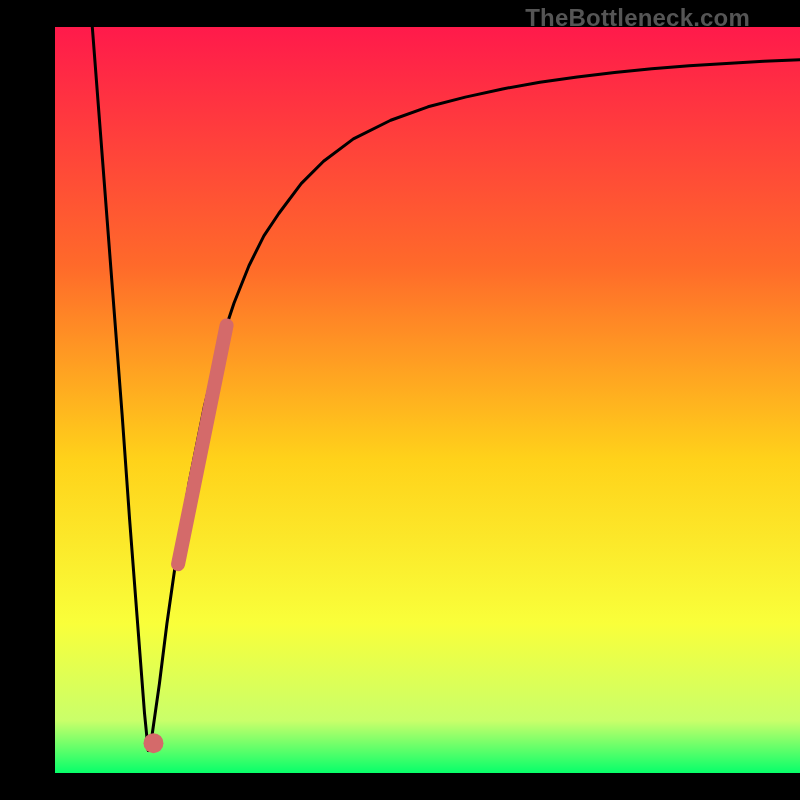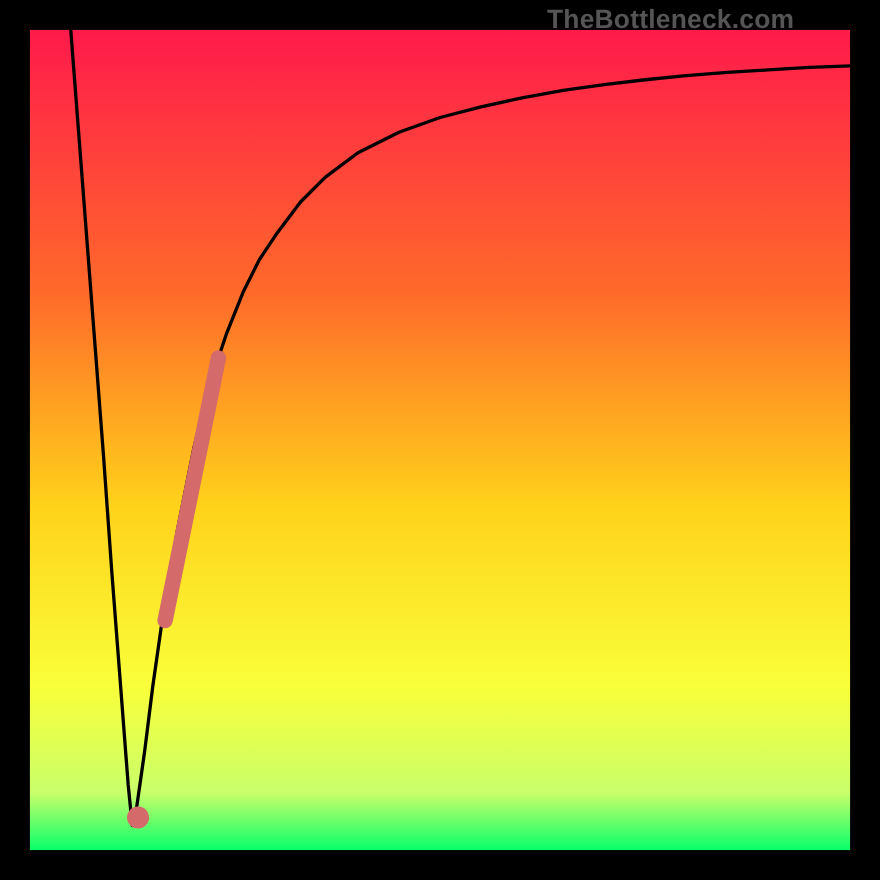--- a/index.html
+++ b/index.html
@@ -2,20 +2,21 @@
 <html><head>
 <meta charset="utf-8">
 <style>
   * { margin: 0; padding: 0; box-sizing: border-box; }
   html, body { width: 800px; height: 800px; overflow: hidden; background: #000; }
   .outer {
     width: 732px;
     height: 800px;
     background: #000;
     position: relative;
+    margin-left: 28px;
   }
   .watermark {
     position: absolute;
     top: 4px;
     right: 10px;
     color: #555;
     font-family: Arial, Helvetica, sans-serif;
     font-size: 24px;
     font-weight: 600;
     z-index: 5;

